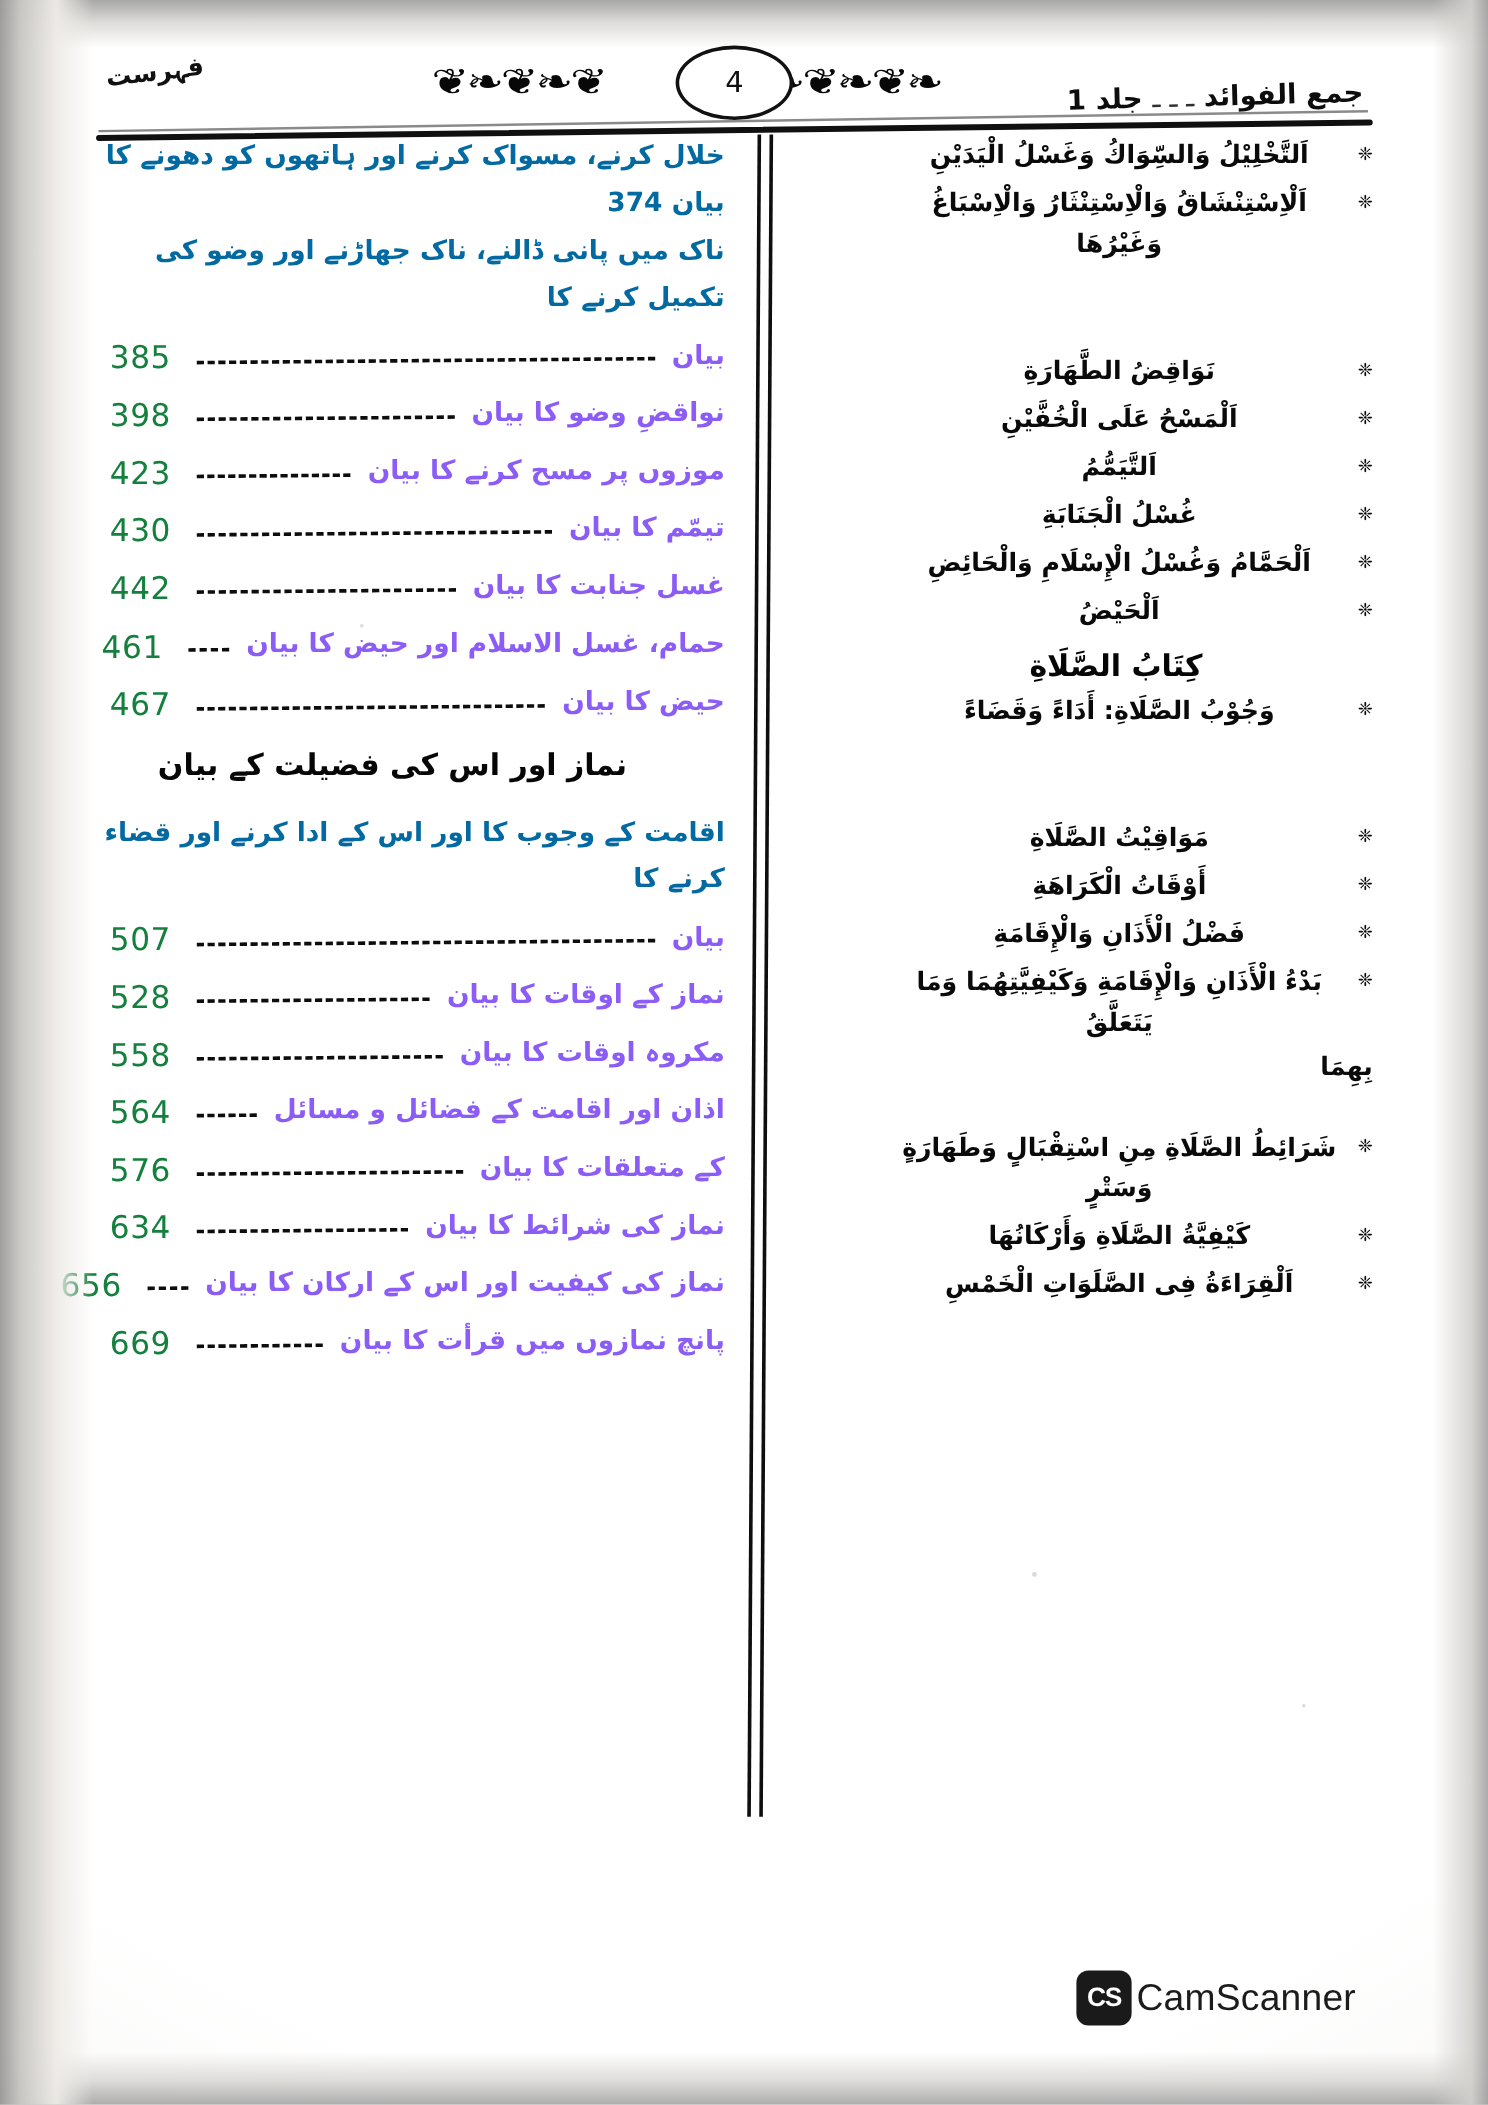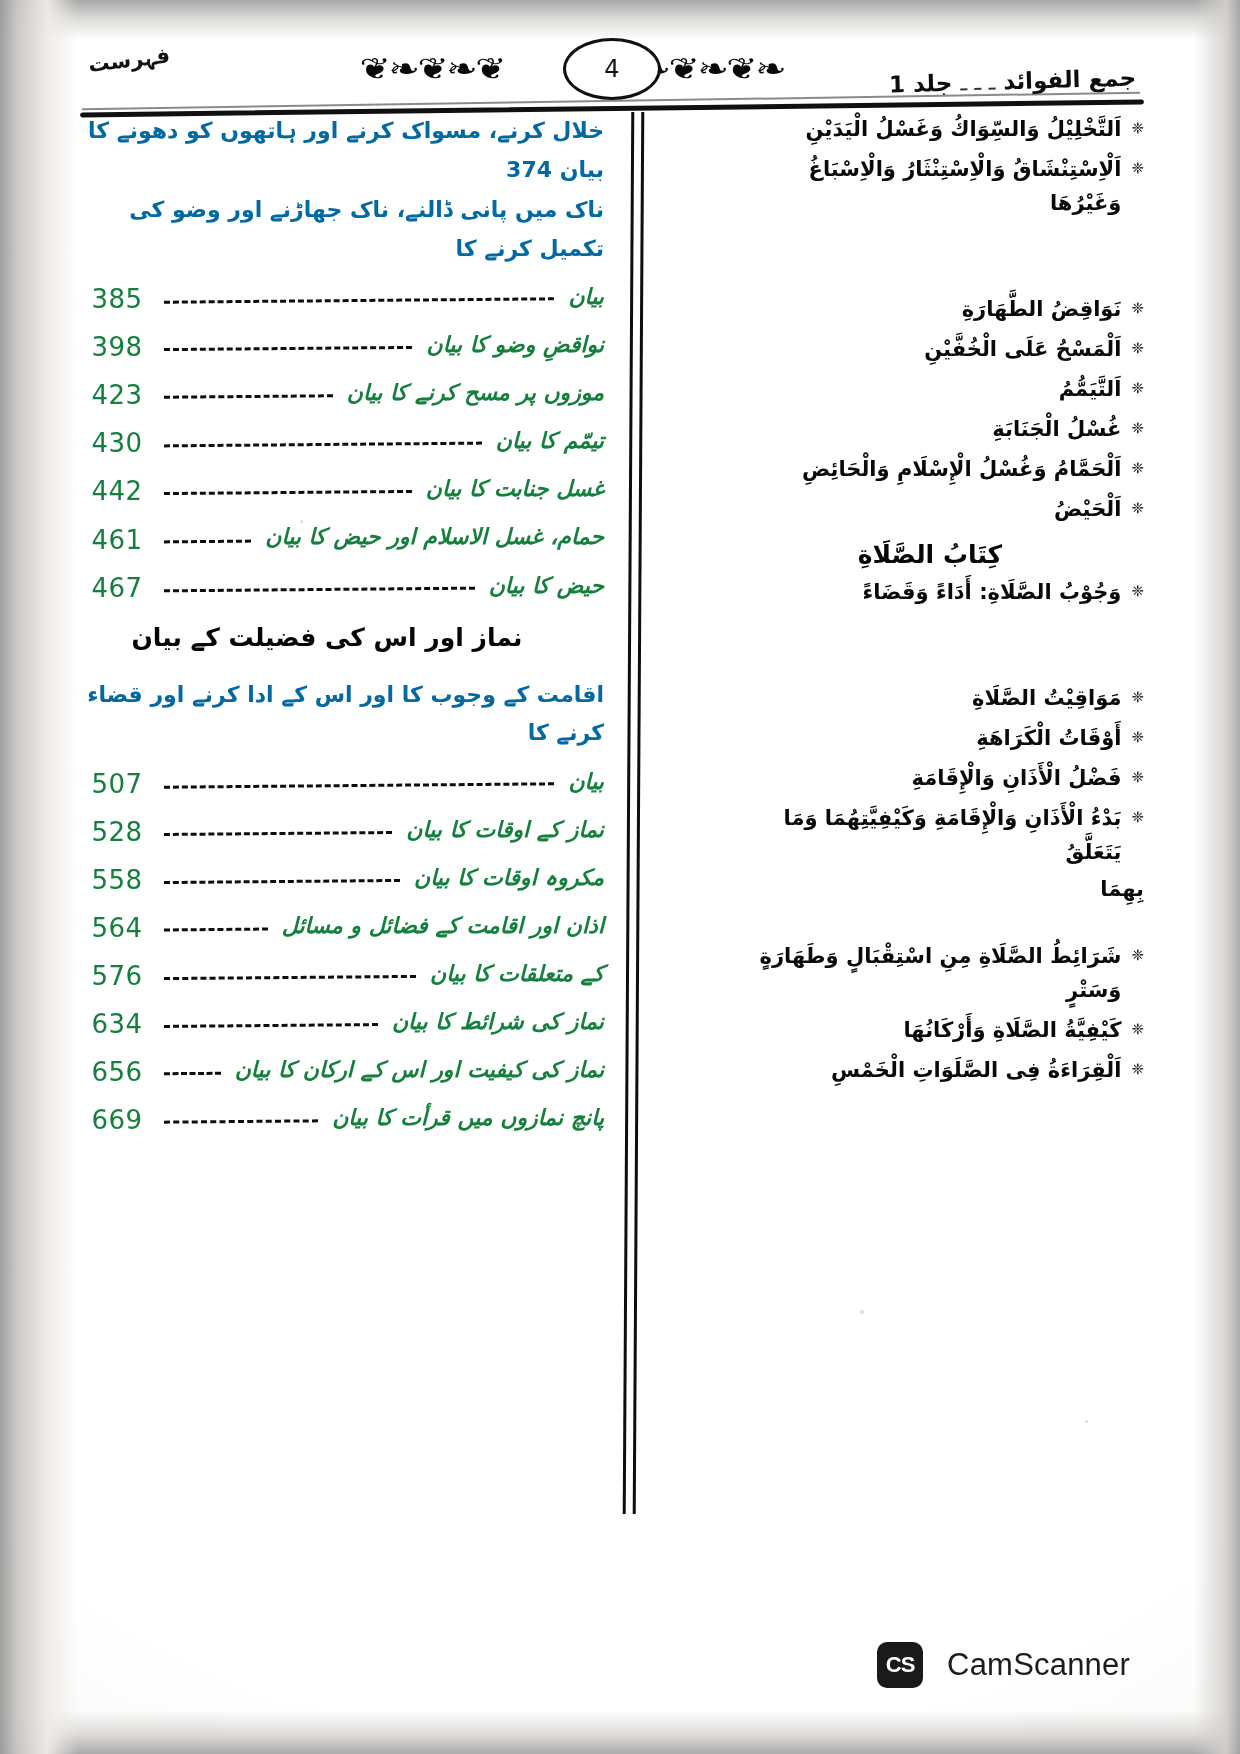--- a/index.html
+++ b/index.html
@@ -108,21 +108,21 @@
   .ar-line{
     display:flex;align-items:flex-start;justify-content:flex-end;
     gap:10px;
     margin-bottom:6px;
     direction:rtl;
   }
   .ar-text{
     font-family:"DejaVu Sans","Liberation Sans",sans-serif;
     font-size:21px;line-height:1.62;color:#0a0a0a;
     font-weight:600;
-    text-align:right;
+    text-align:center;
     flex:1;
   }
   .ar-bullet{
     font-size:15px;color:#0a0a0a;line-height:1.9;
     flex:0 0 auto;
     transform:translateY(2px);
   }
   .ar-heading{
     text-align:center;
     font-size:25px;font-weight:700;color:#060606;
@@ -145,23 +145,22 @@
     margin-bottom:2px;
   }
   .ur-row{
     display:flex;align-items:flex-end;
     direction:rtl;
     margin-bottom:14px;
     gap:8px;
   }
   .ur-label{
     flex:0 0 auto;
-    font-size:22px;line-height:1.55;color:#15803d;font-weight:600;
+    font-size:22px;line-height:1.55;color:#8b5cf6;font-weight:600;
     white-space:nowrap;
-    font-style:italic;
   }
   .ur-leader{
     flex:1 1 auto;
     height:1px;
     border-top:3px dashed #0d0d0d;
     margin:0 6px 11px 6px;
     min-width:34px;
     transform:rotate(-0.5deg);
   }
   .ur-page{
@@ -175,21 +174,21 @@
   .ur-heading{
     text-align:center;
     font-size:25px;font-weight:700;color:#060606;
     margin:20px 34px 24px 0;
   }
   .ur-gap{height:10px;}
 
   
   .camscanner{
     position:absolute;right:110px;bottom:66px;
-    display:flex;align-items:center;gap:24px;
+    display:flex;align-items:center;gap:4px;
     direction:ltr;
     justify-content:flex-end;
   }
   .cs-logo{
     width:46px;height:46px;border-radius:10px;
     background:#1a1a1a;
     display:flex;align-items:center;justify-content:center;
     color:#fff;font-weight:700;font-size:22px;
     letter-spacing:-1px;
     font-family:"Liberation Sans",sans-serif;

